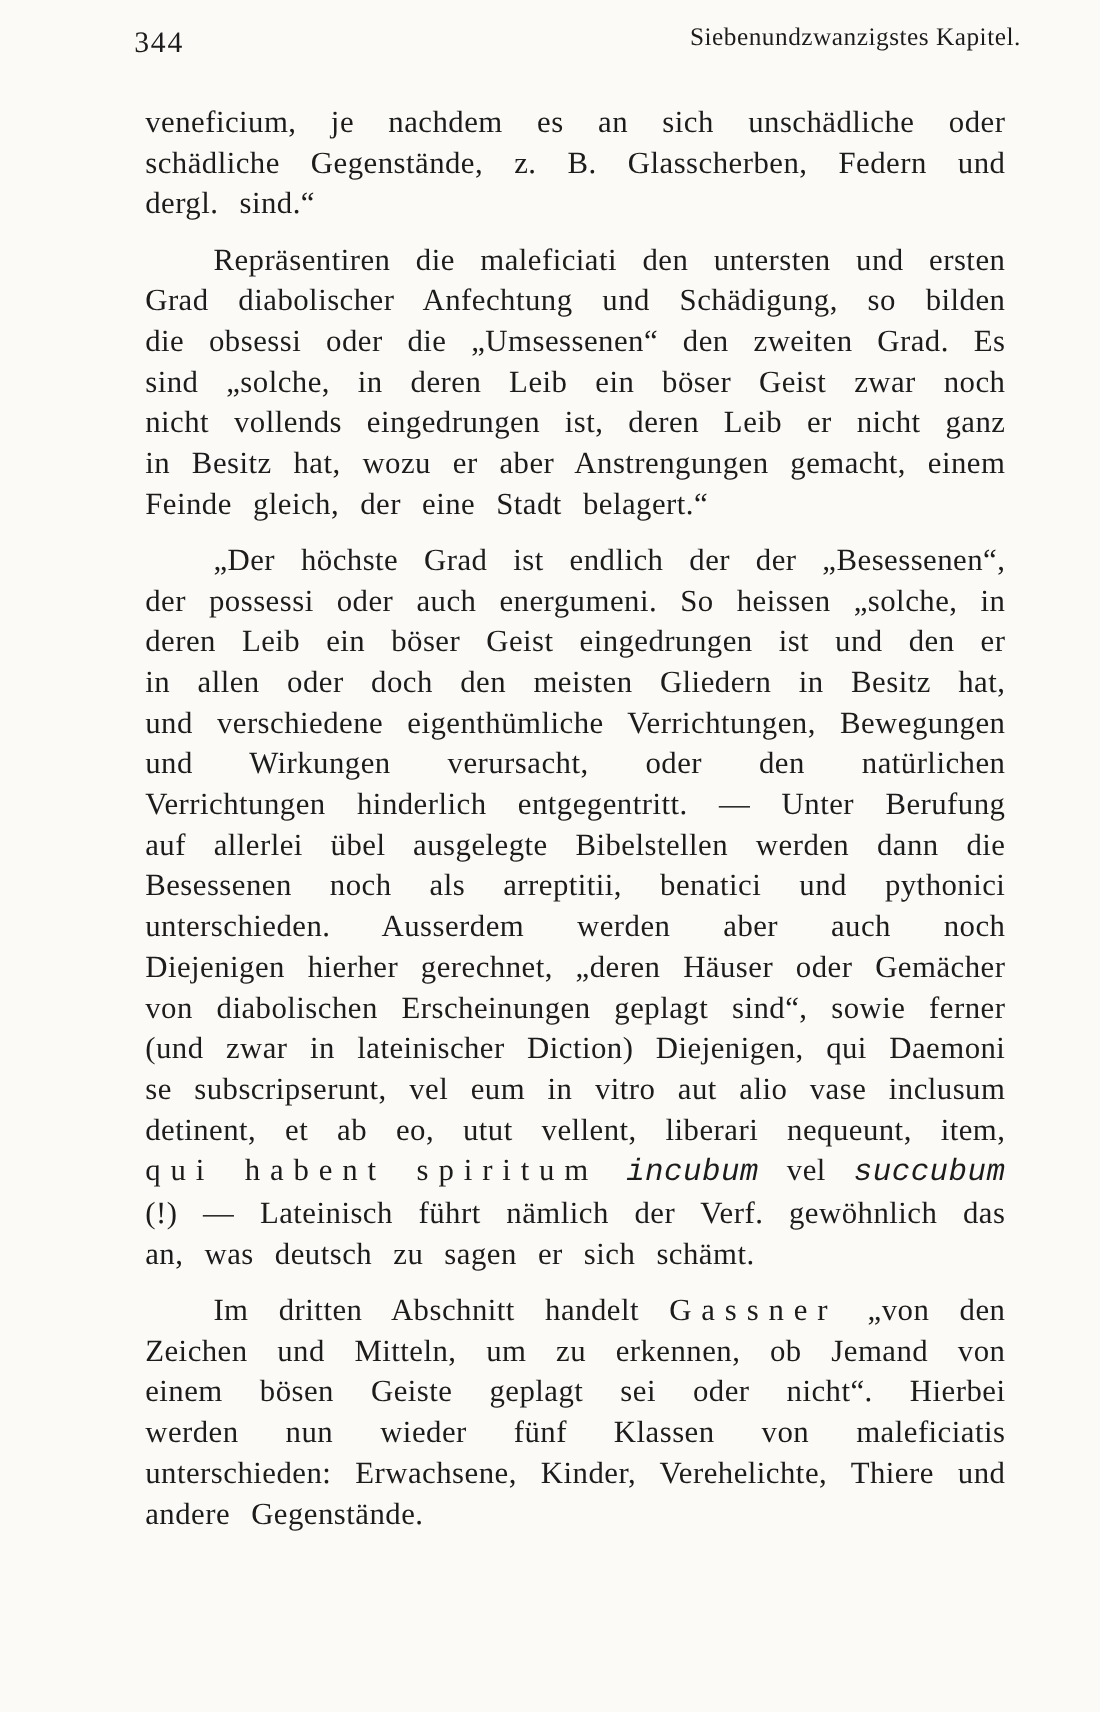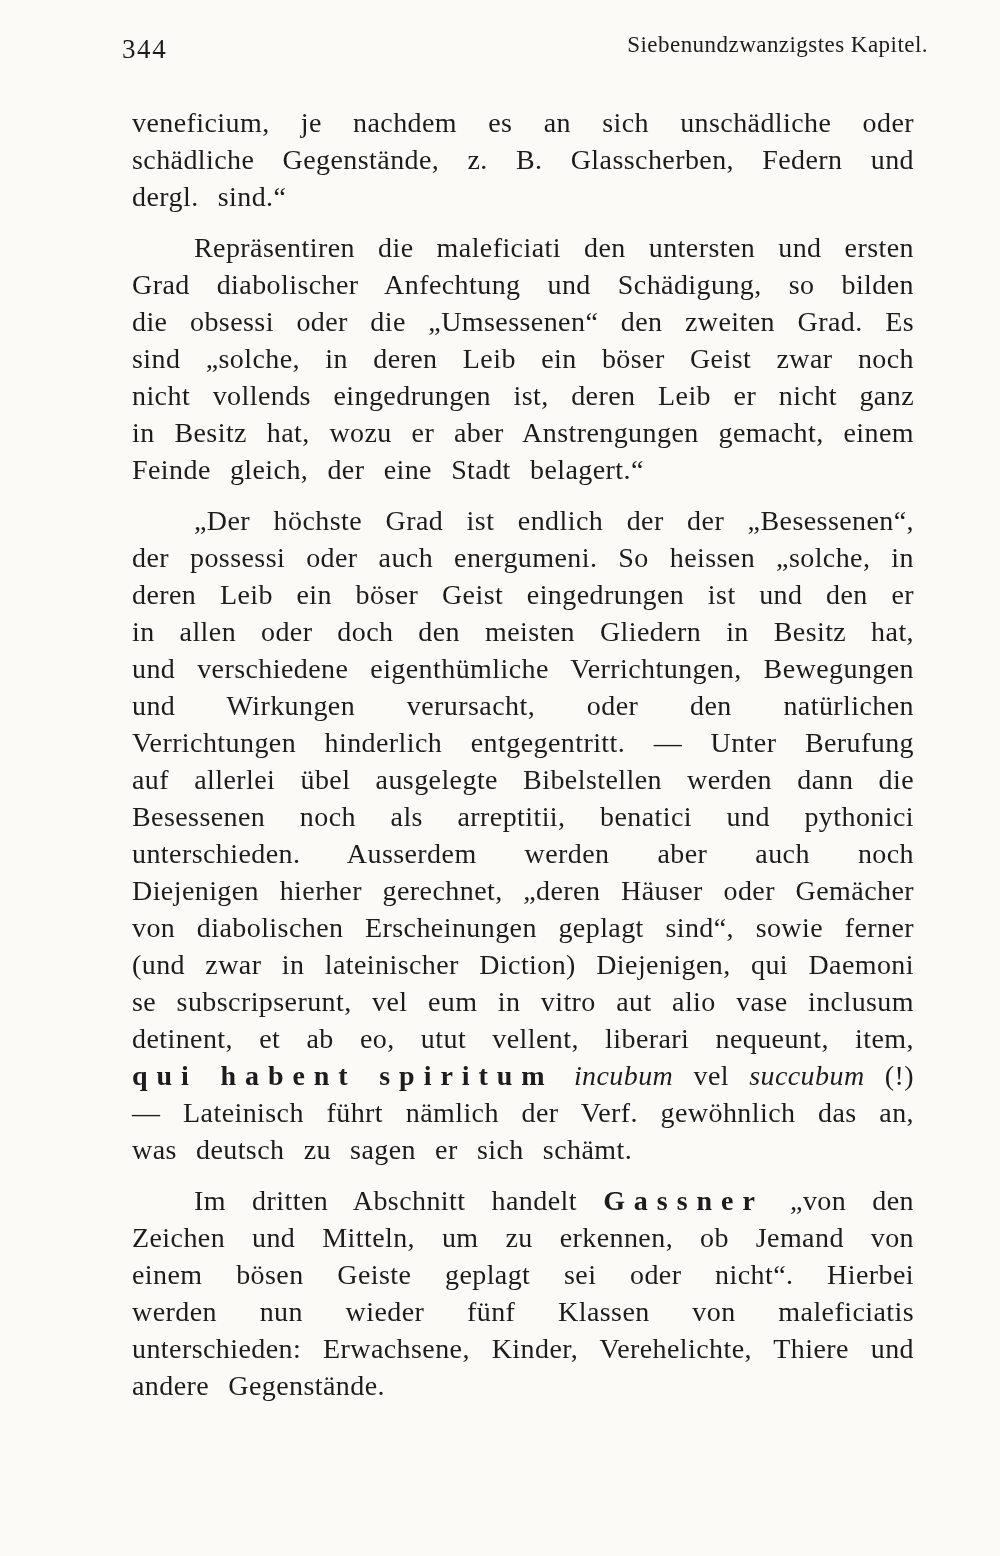--- a/index.html
+++ b/index.html
@@ -11,21 +11,21 @@
     height: 1556px;
     background: #fbfaf6;
     color: #1c1c1c;
     font-family: "Liberation Serif", "DejaVu Serif", serif;
     overflow: hidden;
   }
   .page {
     box-sizing: border-box;
     width: 1000px;
     height: 1556px;
-    padding: 32px 72px 20px 118px;
+    padding: 21px 72px 20px 118px;
   }
   .page-header {
     position: relative;
     height: 44px;
   }
   .page-number {
     position: absolute;
     left: 4px;
     top: 2px;
     font-size: 27px;
@@ -51,25 +51,25 @@
   .para {
     margin: 14px;
   }
   .para.indent {
     text-indent: 62px;
   }
   .seg-normal { }
   .seg-italic {
     font-style: italic;
     word-spacing: 0.1em;
+    font-family: Liberation Mono, monospace;
   }
   .seg-spaced {
     letter-spacing: 0.32em;
     word-spacing: 0.2em;
-    font-weight: bold;
   }
 </style>
 </head>
 <body>
 
 <div class="page">
   <div class="page-header">
     <span class="page-number">344</span>
     <span class="chapter-title">Siebenundzwanzigstes Kapitel.</span>
   </div>

